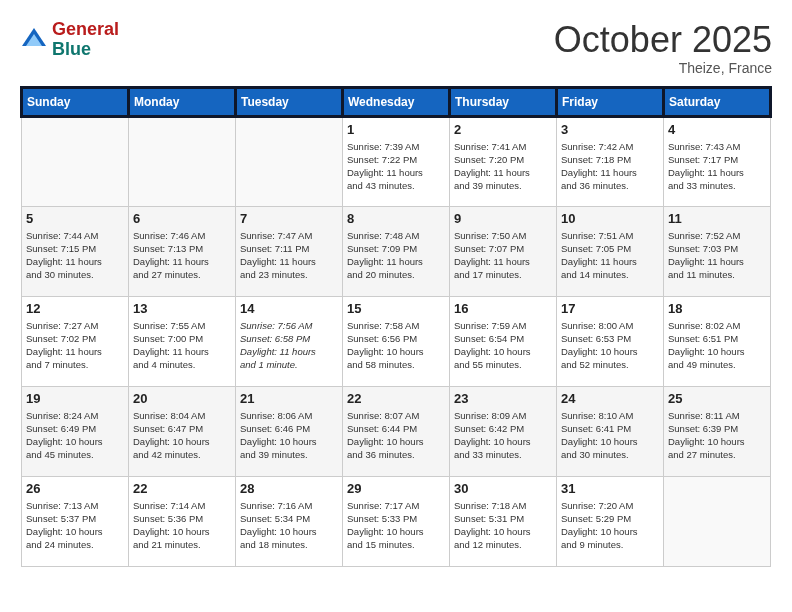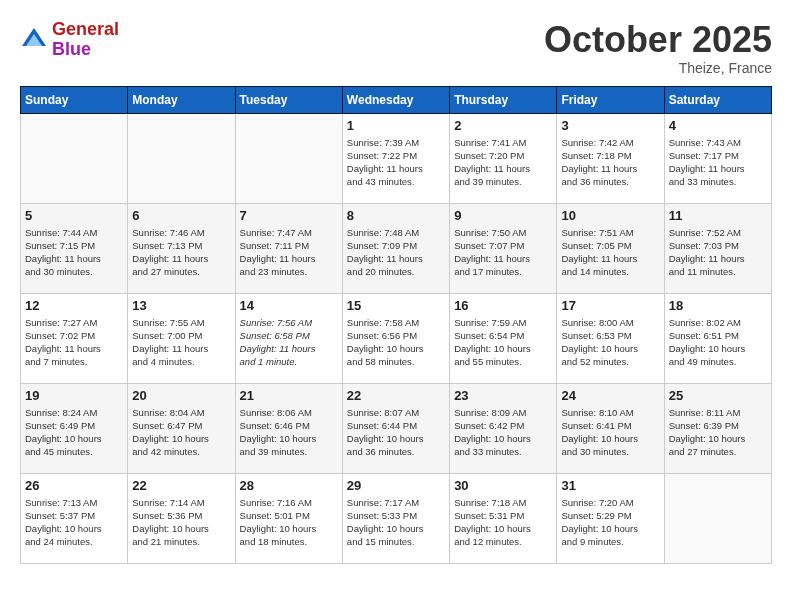--- a/index.html
+++ b/index.html
@@ -20,51 +20,51 @@
       display: flex;
       align-items: center;
       gap: 4px;
     }
     .logo-text {
       font-size: 18px;
       font-weight: bold;
       line-height: 1.1;
     }
     .logo-general { color: #b91c1c; }
-    .logo-blue { color: #a21caf; }
+    .logo-blue { color: #0f766e; }
     .logo-icon {
       width: 28px;
       height: 28px;
     }
     .title-block {
       text-align: right;
     }
     .month-title {
       font-size: 36px;
-      font-weight: 700;
+      font-weight: 400;
       color: #333;
       line-height: 1.1;
     }
     .location {
       font-size: 14px;
       color: #555;
     }
     table {
       width: 100%;
       border-collapse: collapse;
       table-layout: fixed;
     }
     thead th {
       background-color: #1565C0;
       color: #fff;
       font-size: 12px;
       font-weight: bold;
       padding: 6px 4px;
       text-align: left;
-      border: 1px solid #0f172a;
+      border: 3px solid #0f172a;
     }
     tbody td {
       border: 1px solid #ccc;
       vertical-align: top;
       padding: 4px;
       font-size: 10px;
       color: #333;
       height: 90px;
       background: #fff;
     }
@@ -316,21 +316,21 @@
         <td>
           <div class="day-number">22</div>
           <div class="day-info" style="white-space: pre-line;">Sunrise: 7:14 AM
 Sunset: 5:36 PM
 Daylight: 10 hours
 and 21 minutes.</div>
         </td>
         <td>
           <div class="day-number">28</div>
           <div class="day-info" style="white-space: pre-line;">Sunrise: 7:16 AM
-Sunset: 5:01 PM
+Sunset: 5:34 PM
 Daylight: 10 hours
 and 18 minutes.</div>
         </td>
         <td>
           <div class="day-number">29</div>
           <div class="day-info" style="white-space: pre-line;">Sunrise: 7:17 AM
 Sunset: 5:33 PM
 Daylight: 10 hours
 and 15 minutes.</div>
         </td>

